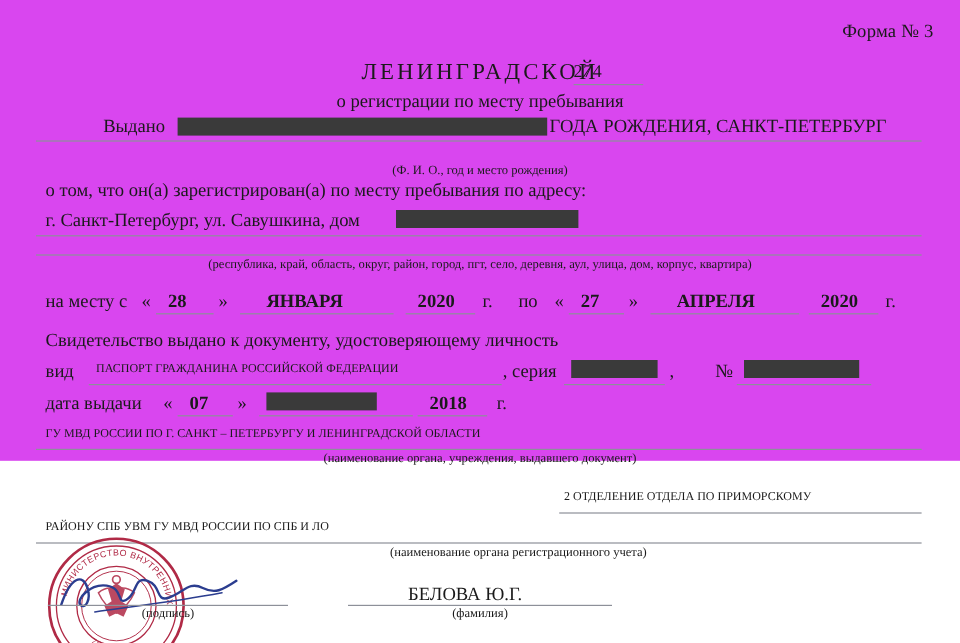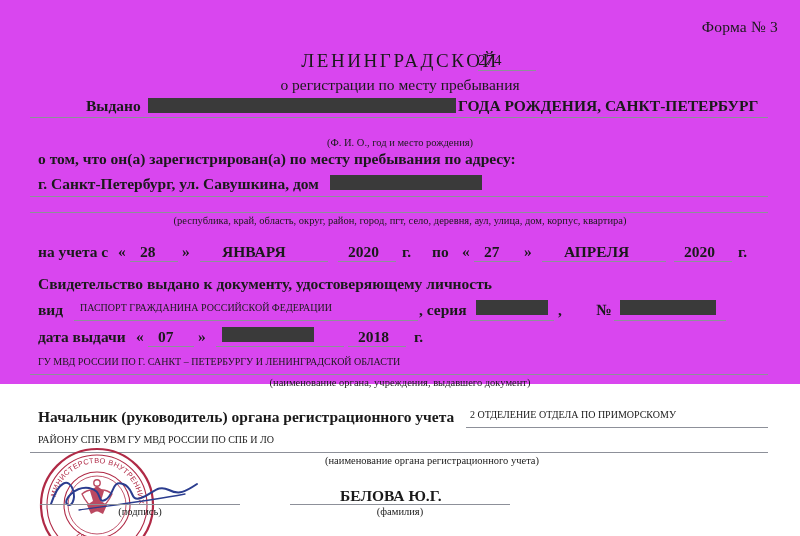--- a/index.html
+++ b/index.html
@@ -46,21 +46,21 @@
     letter-spacing: 0.5px;
   }
   .subtitle {
     top: 76px;
     left: 0;
     width: 800px;
     text-align: center;
     font-size: 15.5px;
   }
 
-  .lbl { font-size: 15.5px; font-weight: bold; }
+  .lbl { font-size: 15.5px; }
   .small-center {
     font-size: 10.5px;
     text-align: center;
     width: 800px;
     left: 0;
   }
   .small-center2 {
     font-size: 10.5px;
     text-align: center;
   }
@@ -114,21 +114,21 @@
   <div class="abs lbl" style="top:150px; left:38px;">о том, что он(а) зарегистрирован(а) по месту пребывания по адресу:</div>
 
   <div class="abs small-center" style="top:137px;">(Ф. И. О., год и место рождения)</div>
 
   <div class="abs lbl" style="top:175px; left:38px;">г. Санкт-Петербург, ул. Савушкина, дом</div>
   <div class="abs redact" style="top:175px; left:330px; width:152px;"></div>
   <div class="abs rule" style="top:196px; left:30px; width:738px;"></div>
   <div class="abs rule" style="top:212px; left:30px; width:738px;"></div>
   <div class="abs small-center" style="top:215px;">(республика, край, область, округ, район, город, пгт, село, деревня, аул, улица, дом, корпус, квартира)</div>
 
-  <div class="abs lbl" style="top:243px; left:38px;">на учета с</div>
+  <div class="abs lbl" style="top:243px; left:38px;">на месту с</div>
   <div class="abs lbl" style="top:243px; left:118px;">«</div>
   <div class="abs lbl bold" style="top:243px; left:140px;">28</div>
   <div class="abs rule" style="top:261px; left:130px; width:48px;"></div>
   <div class="abs lbl" style="top:243px; left:182px;">»</div>
   <div class="abs lbl bold" style="top:243px; left:222px;">ЯНВАРЯ</div>
   <div class="abs rule" style="top:261px; left:200px; width:128px;"></div>
   <div class="abs lbl bold" style="top:243px; left:348px;">2020</div>
   <div class="abs rule" style="top:261px; left:338px; width:58px;"></div>
   <div class="abs lbl" style="top:243px; left:402px;">г.</div>
   <div class="abs lbl" style="top:243px; left:432px;">по</div>
@@ -163,21 +163,20 @@
   <div class="abs redact" style="top:327px; left:222px; width:92px;"></div>
   <div class="abs rule" style="top:346px; left:216px; width:128px;"></div>
   <div class="abs lbl bold" style="top:328px; left:358px;">2018</div>
   <div class="abs rule" style="top:346px; left:348px; width:58px;"></div>
   <div class="abs lbl" style="top:328px; left:414px;">г.</div>
 
   <div class="abs caps" style="top:356px; left:38px;">ГУ  МВД  РОССИИ  ПО  Г. САНКТ – ПЕТЕРБУРГУ  И  ЛЕНИНГРАДСКОЙ ОБЛАСТИ</div>
   <div class="abs rule" style="top:374px; left:30px; width:738px;"></div>
   <div class="abs small-center" style="top:377px;">(наименование органа, учреждения, выдавшего документ)</div>
 
-  <div class="abs lbl" style="top:408px; left:38px;">Начальник (руководитель) органа регистрационного учета</div>
   <div class="abs caps" style="top:409px; left:470px;">2 ОТДЕЛЕНИЕ ОТДЕЛА  ПО ПРИМОРСКОМУ</div>
   <div class="abs rule" style="top:427px; left:466px; width:302px;"></div>
   <div class="abs caps" style="top:434px; left:38px;">РАЙОНУ  СПБ УВМ  ГУ  МВД  РОССИИ  ПО  СПБ  И  ЛО</div>
   <div class="abs rule" style="top:452px; left:30px; width:738px;"></div>
   <div class="abs small-center" style="top:455px;padding-left:32px;">(наименование органа регистрационного учета)</div>
 
   <div class="abs seal">
     <svg width="118" height="118" viewBox="0 0 118 118">
       <circle cx="59" cy="59" r="56" fill="none" stroke="#b02a46" stroke-width="2.2"></circle>
       <circle cx="59" cy="59" r="50" fill="none" stroke="#b02a46" stroke-width="1.1"></circle>

